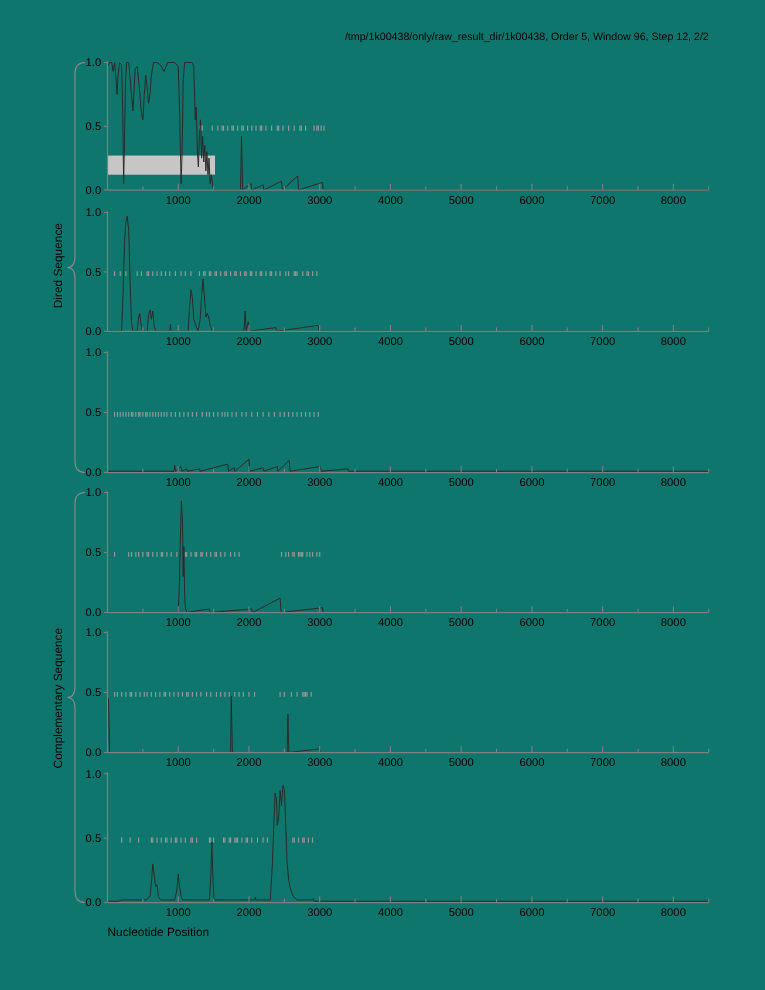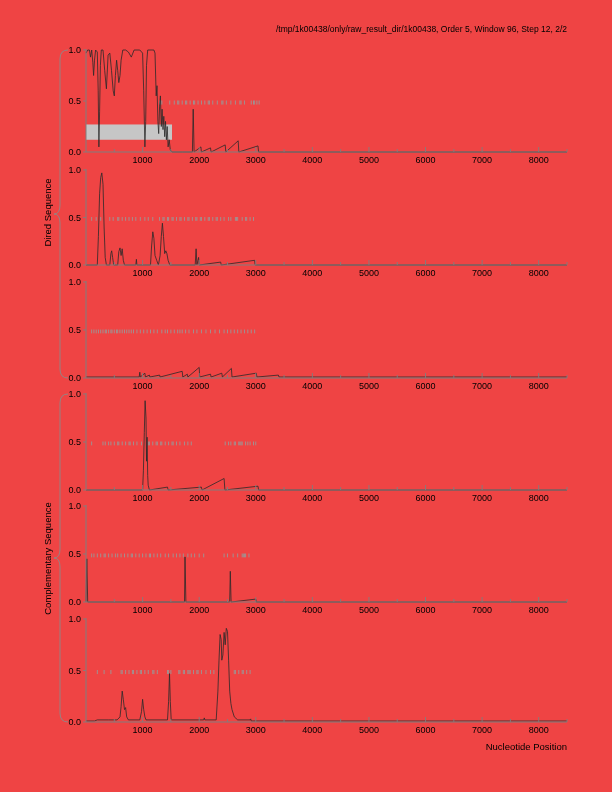--- a/index.html
+++ b/index.html
@@ -1,20 +1,20 @@
 <!DOCTYPE html>
 <html><head>
 <meta charset="utf-8">
 <style>
   html,body{margin:0;padding:0;background:#ffffff;}
-  .page{position:relative;width:612px;height:792px;background:#ef4444;overflow:hidden;
+  .page{position:relative;width:612px;height:792px;background:#0f766e;overflow:hidden;
         font-family:"Liberation Sans",sans-serif;color:#000;}
   .title{position:absolute;left:0px;top:24px;width:567px;text-align:right;
          font-size:8.5px;letter-spacing:0;color:#000;}
-  .xlabel{position:absolute;left:86px;top:741px;width:481px;text-align:right;
+  .xlabel{position:absolute;left:86px;top:741px;width:481px;text-align:left;
           font-size:9.5px;color:#000;}
   .vlabel{position:absolute;width:180px;text-align:center;font-size:9.5px;color:#000;
           transform:rotate(-90deg);transform-origin:center center;}
   .vlabel.top{left:-43px;top:207px;}
   .vlabel.bottom{left:-43px;top:553px;}
   svg{position:absolute;left:0;top:0;}
 </style>
 </head>
 <body>
 

